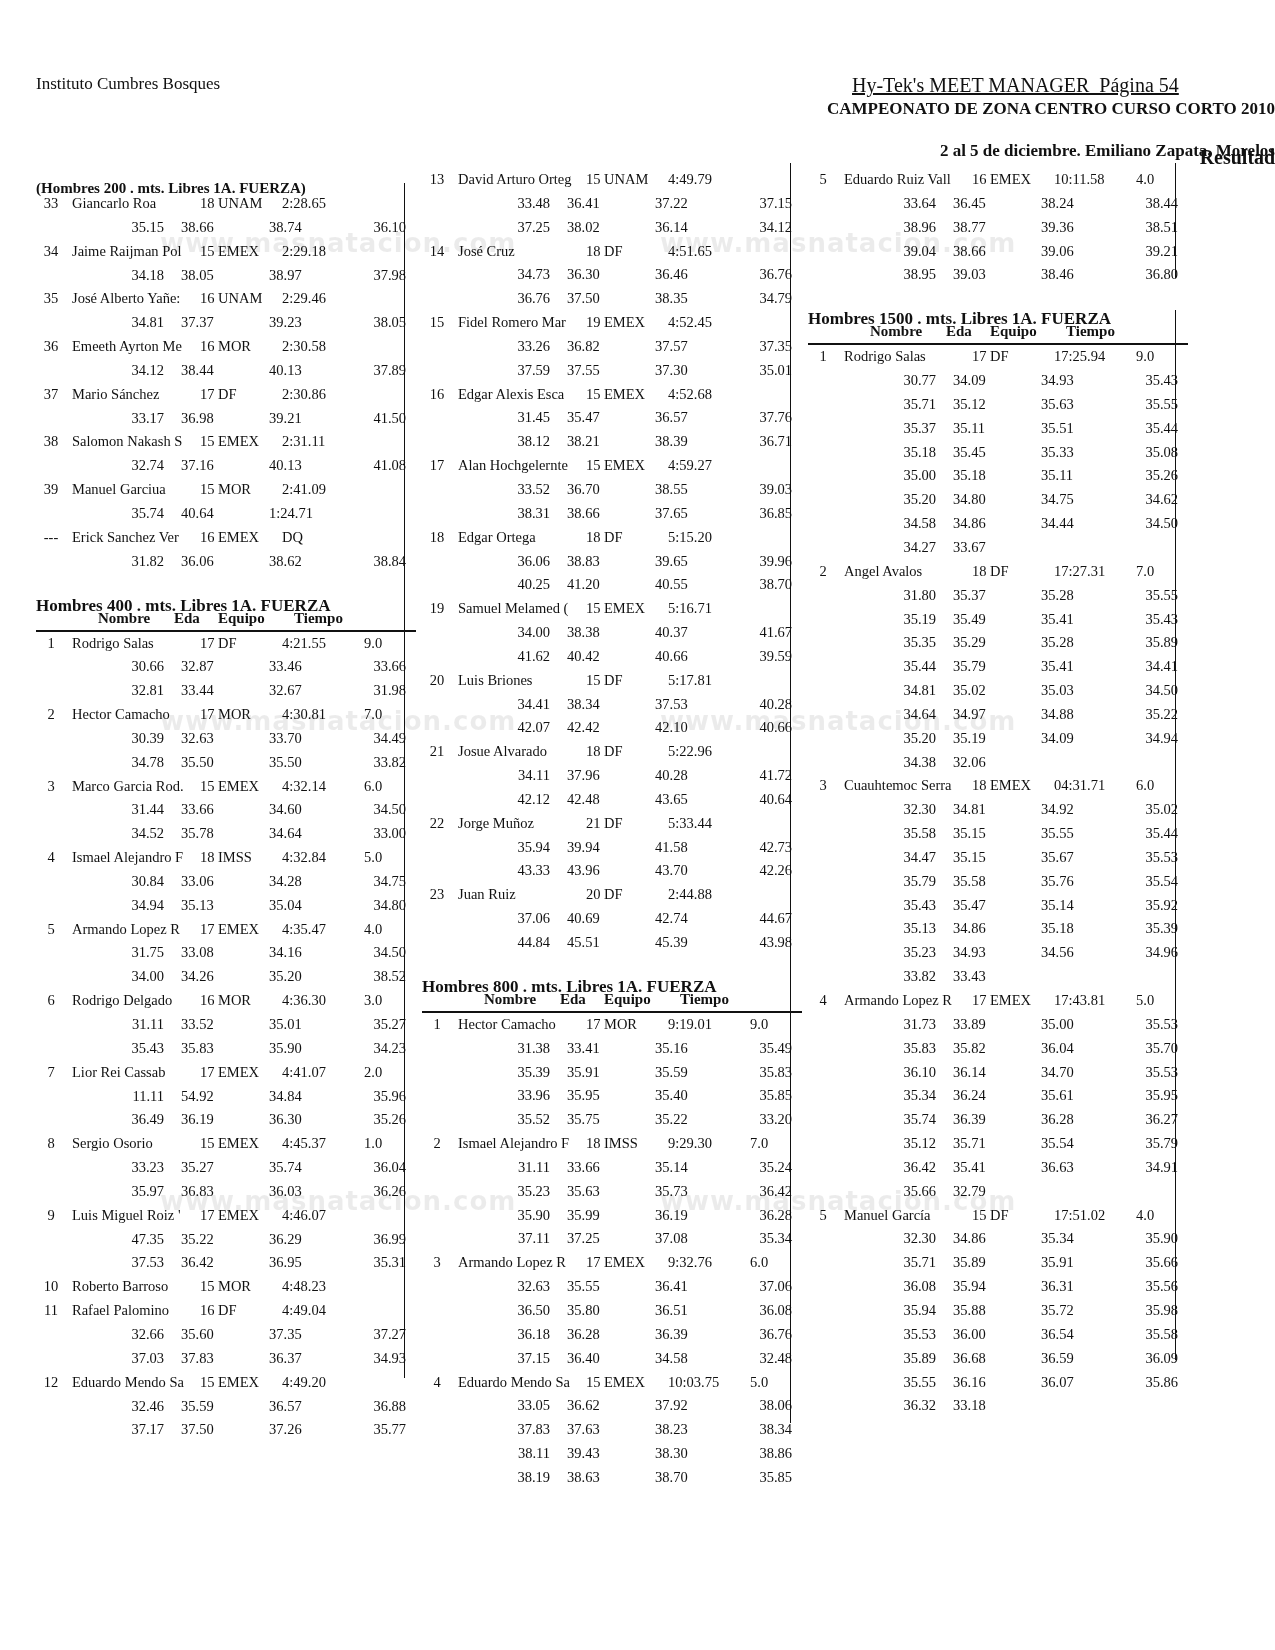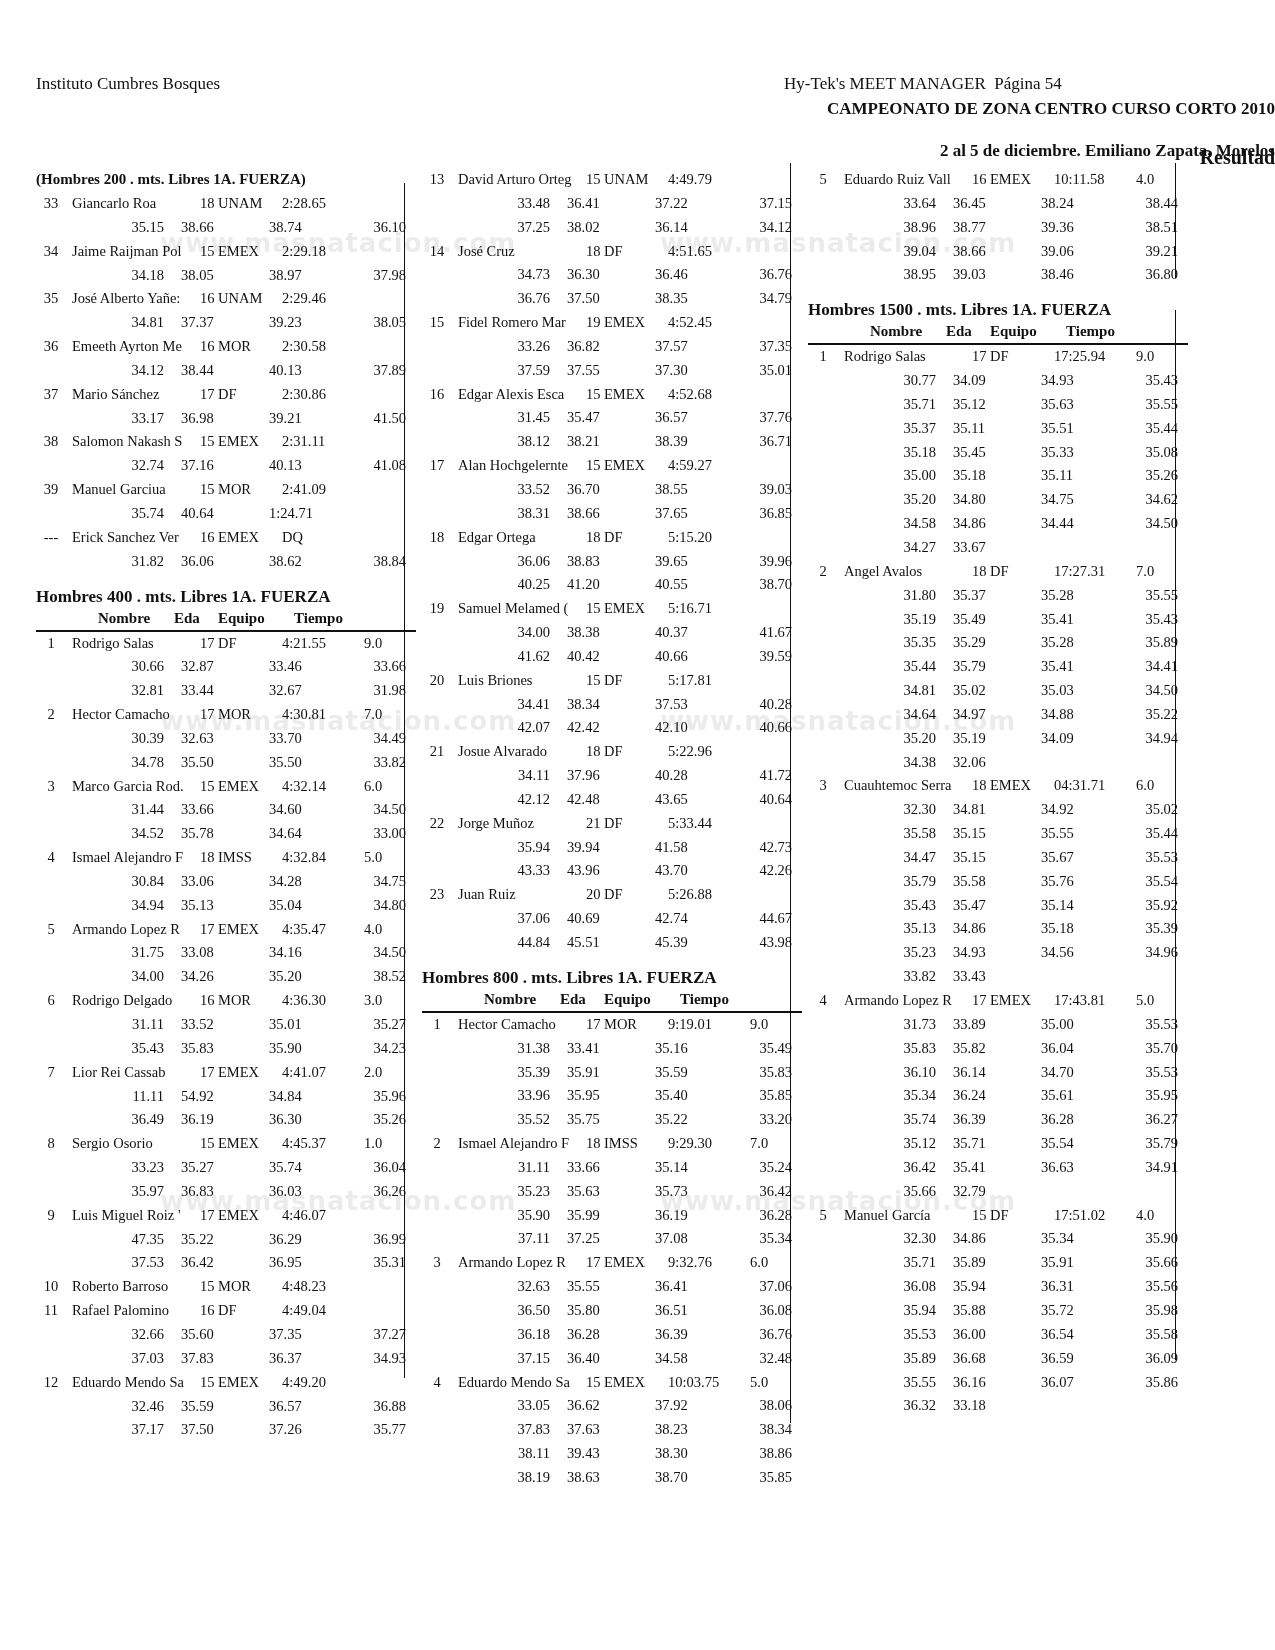--- a/index.html
+++ b/index.html
@@ -2,21 +2,21 @@
 <html><head>
 <meta charset="utf-8">
 <style>
   html, body { margin: 0; padding: 0; background: #ffffff; }
   body {
     width: 1275px; height: 1650px; position: relative; overflow: hidden;
     font-family: "Liberation Serif", "DejaVu Serif", serif;
     color: #111111; font-size: 14.5px;
   }
   .hdr-left { position: absolute; left: 36px; top: 74px; font-size: 17px; }
-  .hdr-right { position: absolute; left: 784px; top: 74px; font-size: 17px; white-space: pre; }
+  .hdr-right { position: absolute; left: 852px; top: 74px; font-size: 20px; white-space: pre; text-decoration: underline; }
   .title { position: absolute; left: 0; width: 1275px; text-align: right; font-weight: bold; }
   .t1 { top: 99px; font-size: 17px; }
   .t2 { top: 141px; font-size: 17px; }
   .t3 { top: 146px; font-size: 20px; margin-left: 18px; }
   .col { position: absolute; top: 168px; }
   .col-a { left: 36px; width: 386px; }
   .col-b { left: 422px; width: 386px; }
   .col-c { left: 808px; width: 386px; }
   .vline { position: absolute; width: 1px; background: #111; }
   .row { position: relative; height: 23.85px; white-space: nowrap; }
@@ -25,21 +25,21 @@
   .name { left: 36px; width: 128px; overflow: hidden; }
   .age { left: 164px; }
   .team { left: 182px; }
   .time { left: 246px; width: 66px; text-align: left; }
   .pts { left: 328px; }
   .s0 { left: 62px; width: 66px; text-align: right; }
   .s1 { left: 145px; }
   .s2 { left: 233px; }
   .s3 { left: 316px; width: 54px; overflow: hidden; text-align: right; }
   .ev-title { position: relative; height: 24px; font-weight: bold; font-size: 17px; white-space: nowrap; }
-  .ev-title span { position: absolute; top: 3px; left: 0; }
+  .ev-title span { position: absolute; top: 12px; left: 0; }
   .ev-title.cont { font-size: 15px; }
   .colhead { position: relative; height: 22px; font-weight: bold; font-size: 15px; border-bottom: 2px solid #111; margin-right: 6px; text-decoration: underline; }
   .colhead span { position: absolute; top: 2px; }
   .ch-name { left: 62px; } .ch-eda { left: 138px; } .ch-eq { left: 182px; } .ch-t { left: 258px; }
   .spacer { height: 10px; }
   .watermark { position: absolute; color: rgba(0,0,0,0.08); font-family: "DejaVu Sans", sans-serif; font-weight: bold; font-size: 26px; letter-spacing: 1px; pointer-events: none; }
 </style>
 </head>
 <body>
 
@@ -608,21 +608,21 @@
       <span class="s0">43.33</span>
       <span class="s1">43.96</span>
       <span class="s2">43.70</span>
       <span class="s3">42.26</span>
     </div>
     <div class="row">
       <span class="place">23</span>
       <span class="name">Juan Ruiz</span>
       <span class="age">20</span>
       <span class="team">DF</span>
-      <span class="time">5:26.88</span>
+      <span class="time">2:44.88</span>
       <span class="pts"></span>
     </div>
     <div class="row">
       <span class="s0">37.06</span>
       <span class="s1">40.69</span>
       <span class="s2">42.74</span>
       <span class="s3">44.67</span>
     </div>
     <div class="row">
       <span class="s0">44.84</span>

